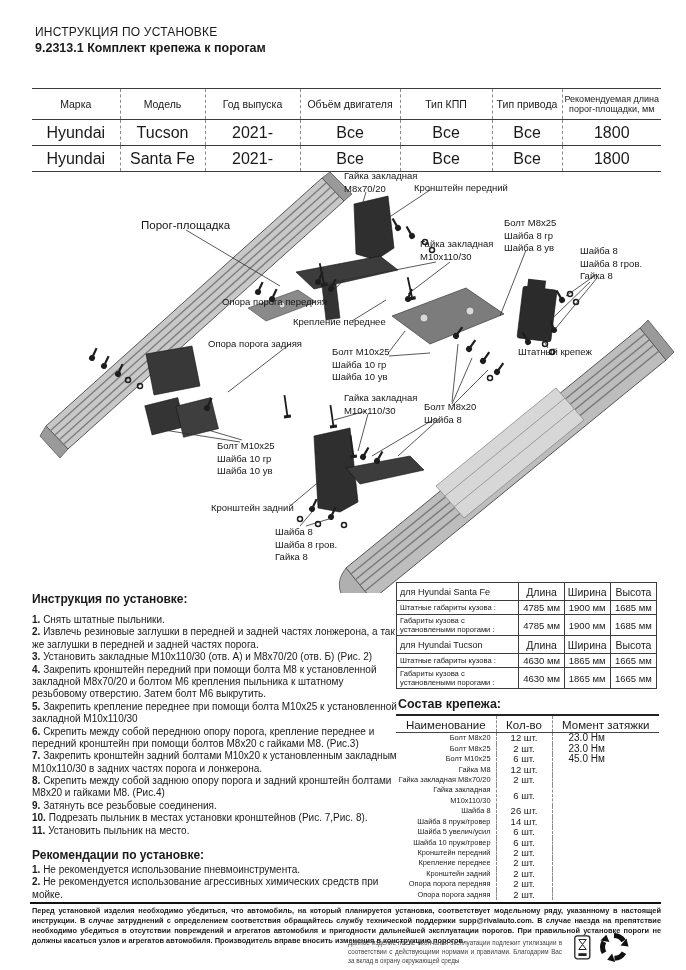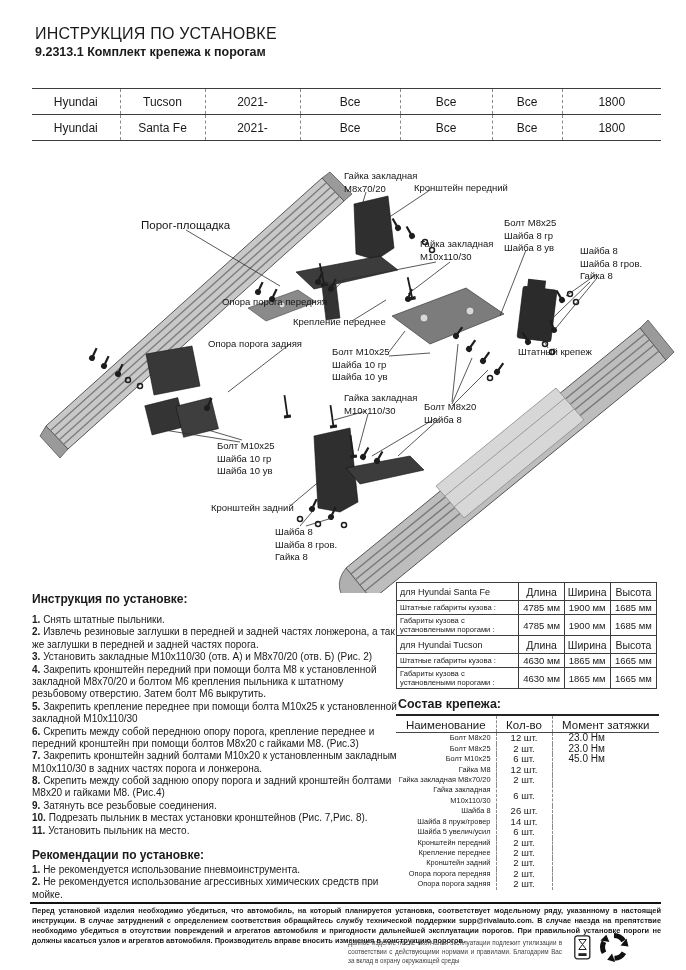--- a/index.html
+++ b/index.html
@@ -1,29 +1,29 @@
 <!DOCTYPE html>
 <html><head>
 <meta charset="utf-8">
 <style>
   html,body{margin:0;padding:0;background:#e8e8e8;}
   .page{position:relative;width:686px;height:970px;background:#fff;margin:0 auto;
         font-family:"Liberation Sans", sans-serif;color:#1a1a1a;overflow:hidden;}
   
   .hdr{position:absolute;left:35px;top:25px;}
-  .h1{font-size:16px;letter-spacing:.2px;}
+  .h1{font-size:12px;letter-spacing:.2px;}
   .h2{font-size:12.5px;font-weight:bold;margin-top:2px;}
   
   table.vt{position:absolute;left:32px;top:88px;width:629px;border-collapse:collapse;table-layout:fixed;}
   .vt th,.vt td{border-top:1px solid #3c3c3c;border-bottom:1px solid #3c3c3c;
       border-left:1px dashed #8a8a8a;text-align:center;vertical-align:middle;padding:0;}
   .vt th:first-child,.vt td:first-child{border-left:none;}
   .vt th{font-weight:normal;font-size:10.5px;height:30px;}
   .vt th.small{font-size:9px;white-space:pre-line;line-height:1.15;}
-  .vt td{font-size:12px;height:25px;}
+  .vt td{font-size:16px;height:25px;}
   
   .diagram{position:absolute;left:0;top:168px;width:686px;height:425px;}
   .diagram svg{position:absolute;left:0;top:0;}
   .dl{position:absolute;font-size:9.5px;line-height:1.32;white-space:pre-line;color:#151515;}
   .dl.big{font-size:11.5px;padding-left:41px;}
   
   .leftcol{position:absolute;left:32px;top:592px;width:368px;}
   .secttl{font-size:12px;font-weight:bold;}
   .steps{margin-top:8px;}
   .step{font-size:10px;line-height:1.24;}
@@ -70,20 +70,30 @@
     <colgroup>
         <col style="width:88px">
         <col style="width:85px">
         <col style="width:95px">
         <col style="width:100px">
         <col style="width:92px">
         <col style="width:70px">
         <col style="width:99px">
       </colgroup>
     <tbody>
+        <tr>
+      <th>Марка</th>
+      <th>Модель</th>
+      <th>Год выпуска</th>
+      <th>Объём двигателя</th>
+      <th>Тип КПП</th>
+      <th>Тип привода</th>
+      <th class="small">Рекомендуемая длина
+порог-площадки, мм</th>
+    </tr>
     <tr>
       <td>Hyundai</td>
       <td>Tucson</td>
       <td>2021-</td>
       <td>Все</td>
       <td>Все</td>
       <td>Все</td>
       <td>1800</td>
     </tr>
     <tr>
@@ -386,20 +396,25 @@
             <td class="name">Шайба 8 пруж/гровер</td>
             <td class="qty c2">14 шт.</td>
             <td class="tq c3"></td>
           </tr>
       <tr>
             <td class="name">Шайба 5 увелич/усил</td>
             <td class="qty c2">6 шт.</td>
             <td class="tq c3"></td>
           </tr>
       <tr>
+            <td class="name">Шайба 10 пруж/гровер</td>
+            <td class="qty c2">6 шт.</td>
+            <td class="tq c3"></td>
+          </tr>
+      <tr>
             <td class="name">Кронштейн передний</td>
             <td class="qty c2">2 шт.</td>
             <td class="tq c3"></td>
           </tr>
       <tr>
             <td class="name">Крепление переднее</td>
             <td class="qty c2">2 шт.</td>
             <td class="tq c3"></td>
           </tr>
       <tr>

